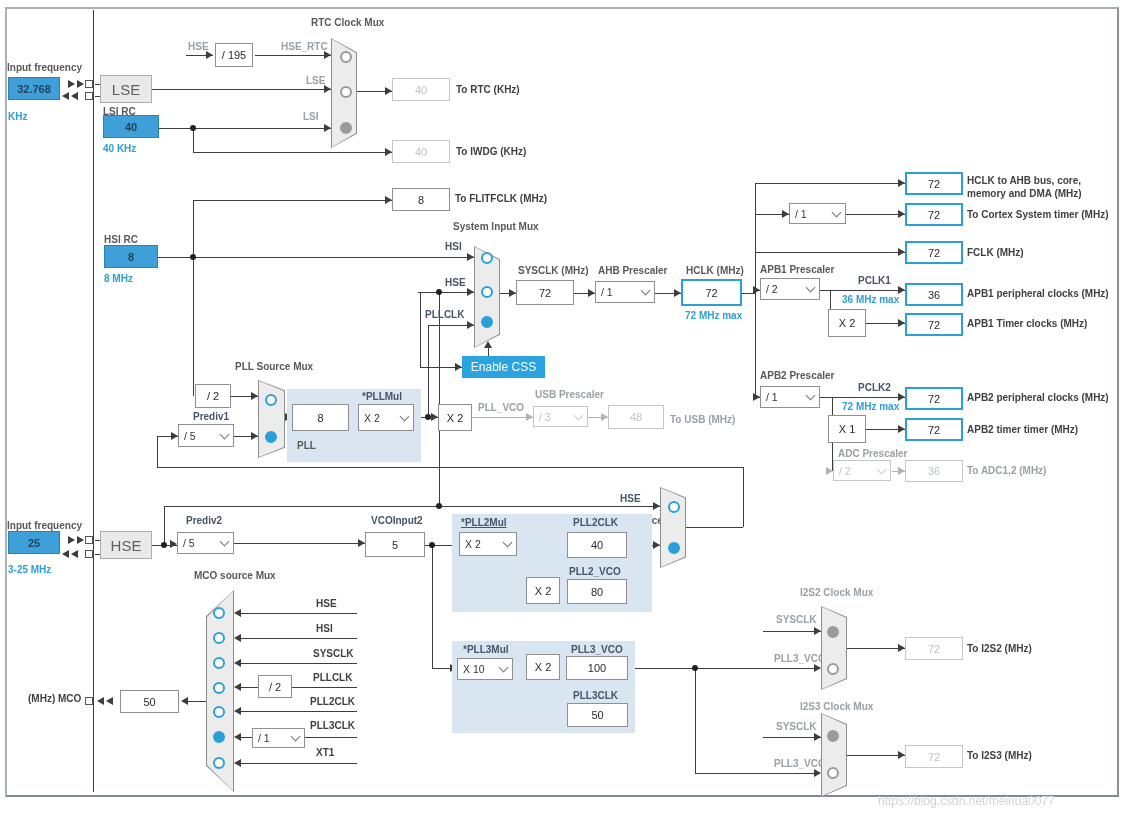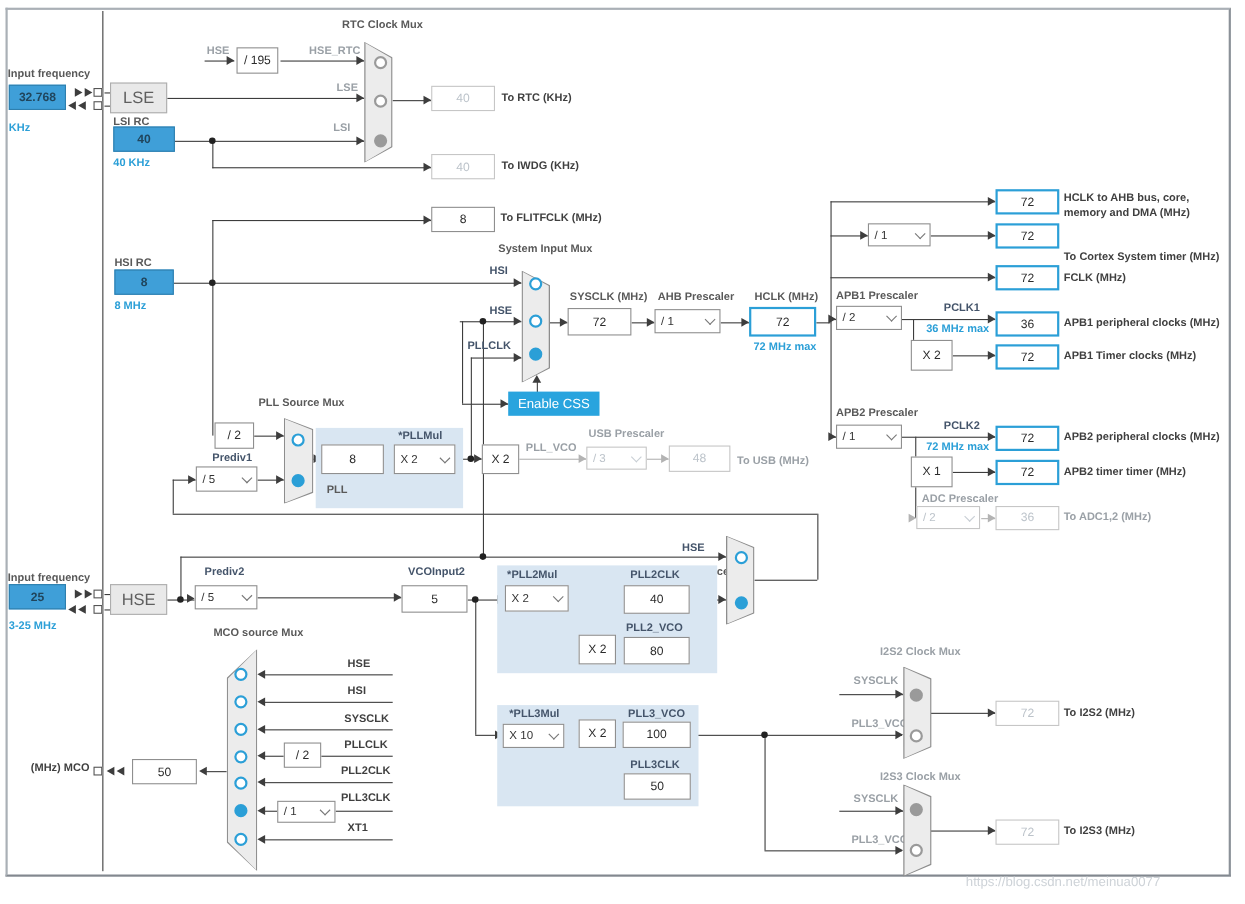--- a/index.html
+++ b/index.html
@@ -277,21 +277,21 @@
   <div class="lbl b" style="left:685px;top:310px;">72 MHz max</div>
 
   <div class="box bb" style="left:905px;top:172px;width:58px;height:23px;">72</div>
   <div class="lbl dk" style="left:967px;top:175px;">HCLK to AHB bus, core,</div>
   <div class="lbl dk" style="left:967px;top:188px;">memory and DMA (MHz)</div>
   <div class="dd" style="left:789px;top:203px;width:57px;height:21px;">
       <span>/ 1</span>
       <span class="chev"></span>
     </div>
   <div class="box bb" style="left:905px;top:203px;width:58px;height:23px;">72</div>
-  <div class="lbl dk" style="left:967px;top:209px;margin-top:19px;">To Cortex System timer (MHz)</div>
+  <div class="lbl dk" style="left:967px;top:209px;">To Cortex System timer (MHz)</div>
   <div class="box bb" style="left:905px;top:241px;width:58px;height:23px;">72</div>
   <div class="lbl dk" style="left:967px;top:247px;">FCLK (MHz)</div>
 
   <div class="lbl t" style="left:760px;top:264px;">APB1 Prescaler</div>
   <div class="dd" style="left:760px;top:278px;width:60px;height:22px;">
       <span>/ 2</span>
       <span class="chev"></span>
     </div>
   <div class="lbl" style="left:858px;top:275px;">PCLK1</div>
   <div class="lbl b" style="left:842px;top:294px;">36 MHz max</div>
@@ -363,21 +363,21 @@
   <div class="box gb" style="left:100px;top:531px;width:52px;height:28px;">HSE</div>
   <div class="lbl" style="left:186px;top:515px;">Prediv2</div>
   <div class="dd" style="left:177px;top:532px;width:57px;height:22px;">
       <span>/ 5</span>
       <span class="chev"></span>
     </div>
   <div class="lbl" style="left:371px;top:515px;">VCOInput2</div>
   <div class="box" style="left:365px;top:532px;width:60px;height:25px;">5</div>
 
   <div class="pllbg" style="left:452px;top:514px;width:200px;height:98px;"></div>
-  <div class="lbl" style="left:461px;top:517px;">*PLL2Mul</div>
+  <div class="lbl" style="left:461px;top:517px;text-decoration:underline;">*PLL2Mul</div>
   <div class="dd" style="left:459px;top:532px;width:58px;height:24px;">
       <span>X 2</span>
       <span class="chev"></span>
     </div>
   <div class="lbl" style="left:573px;top:517px;">PLL2CLK</div>
   <div class="box" style="left:567px;top:532px;width:60px;height:26px;">40</div>
   <div class="box" style="left:526px;top:577px;width:34px;height:27px;">X 2</div>
   <div class="lbl" style="left:569px;top:566px;">PLL2_VCO</div>
   <div class="box" style="left:567px;top:579px;width:60px;height:25px;">80</div>
 

